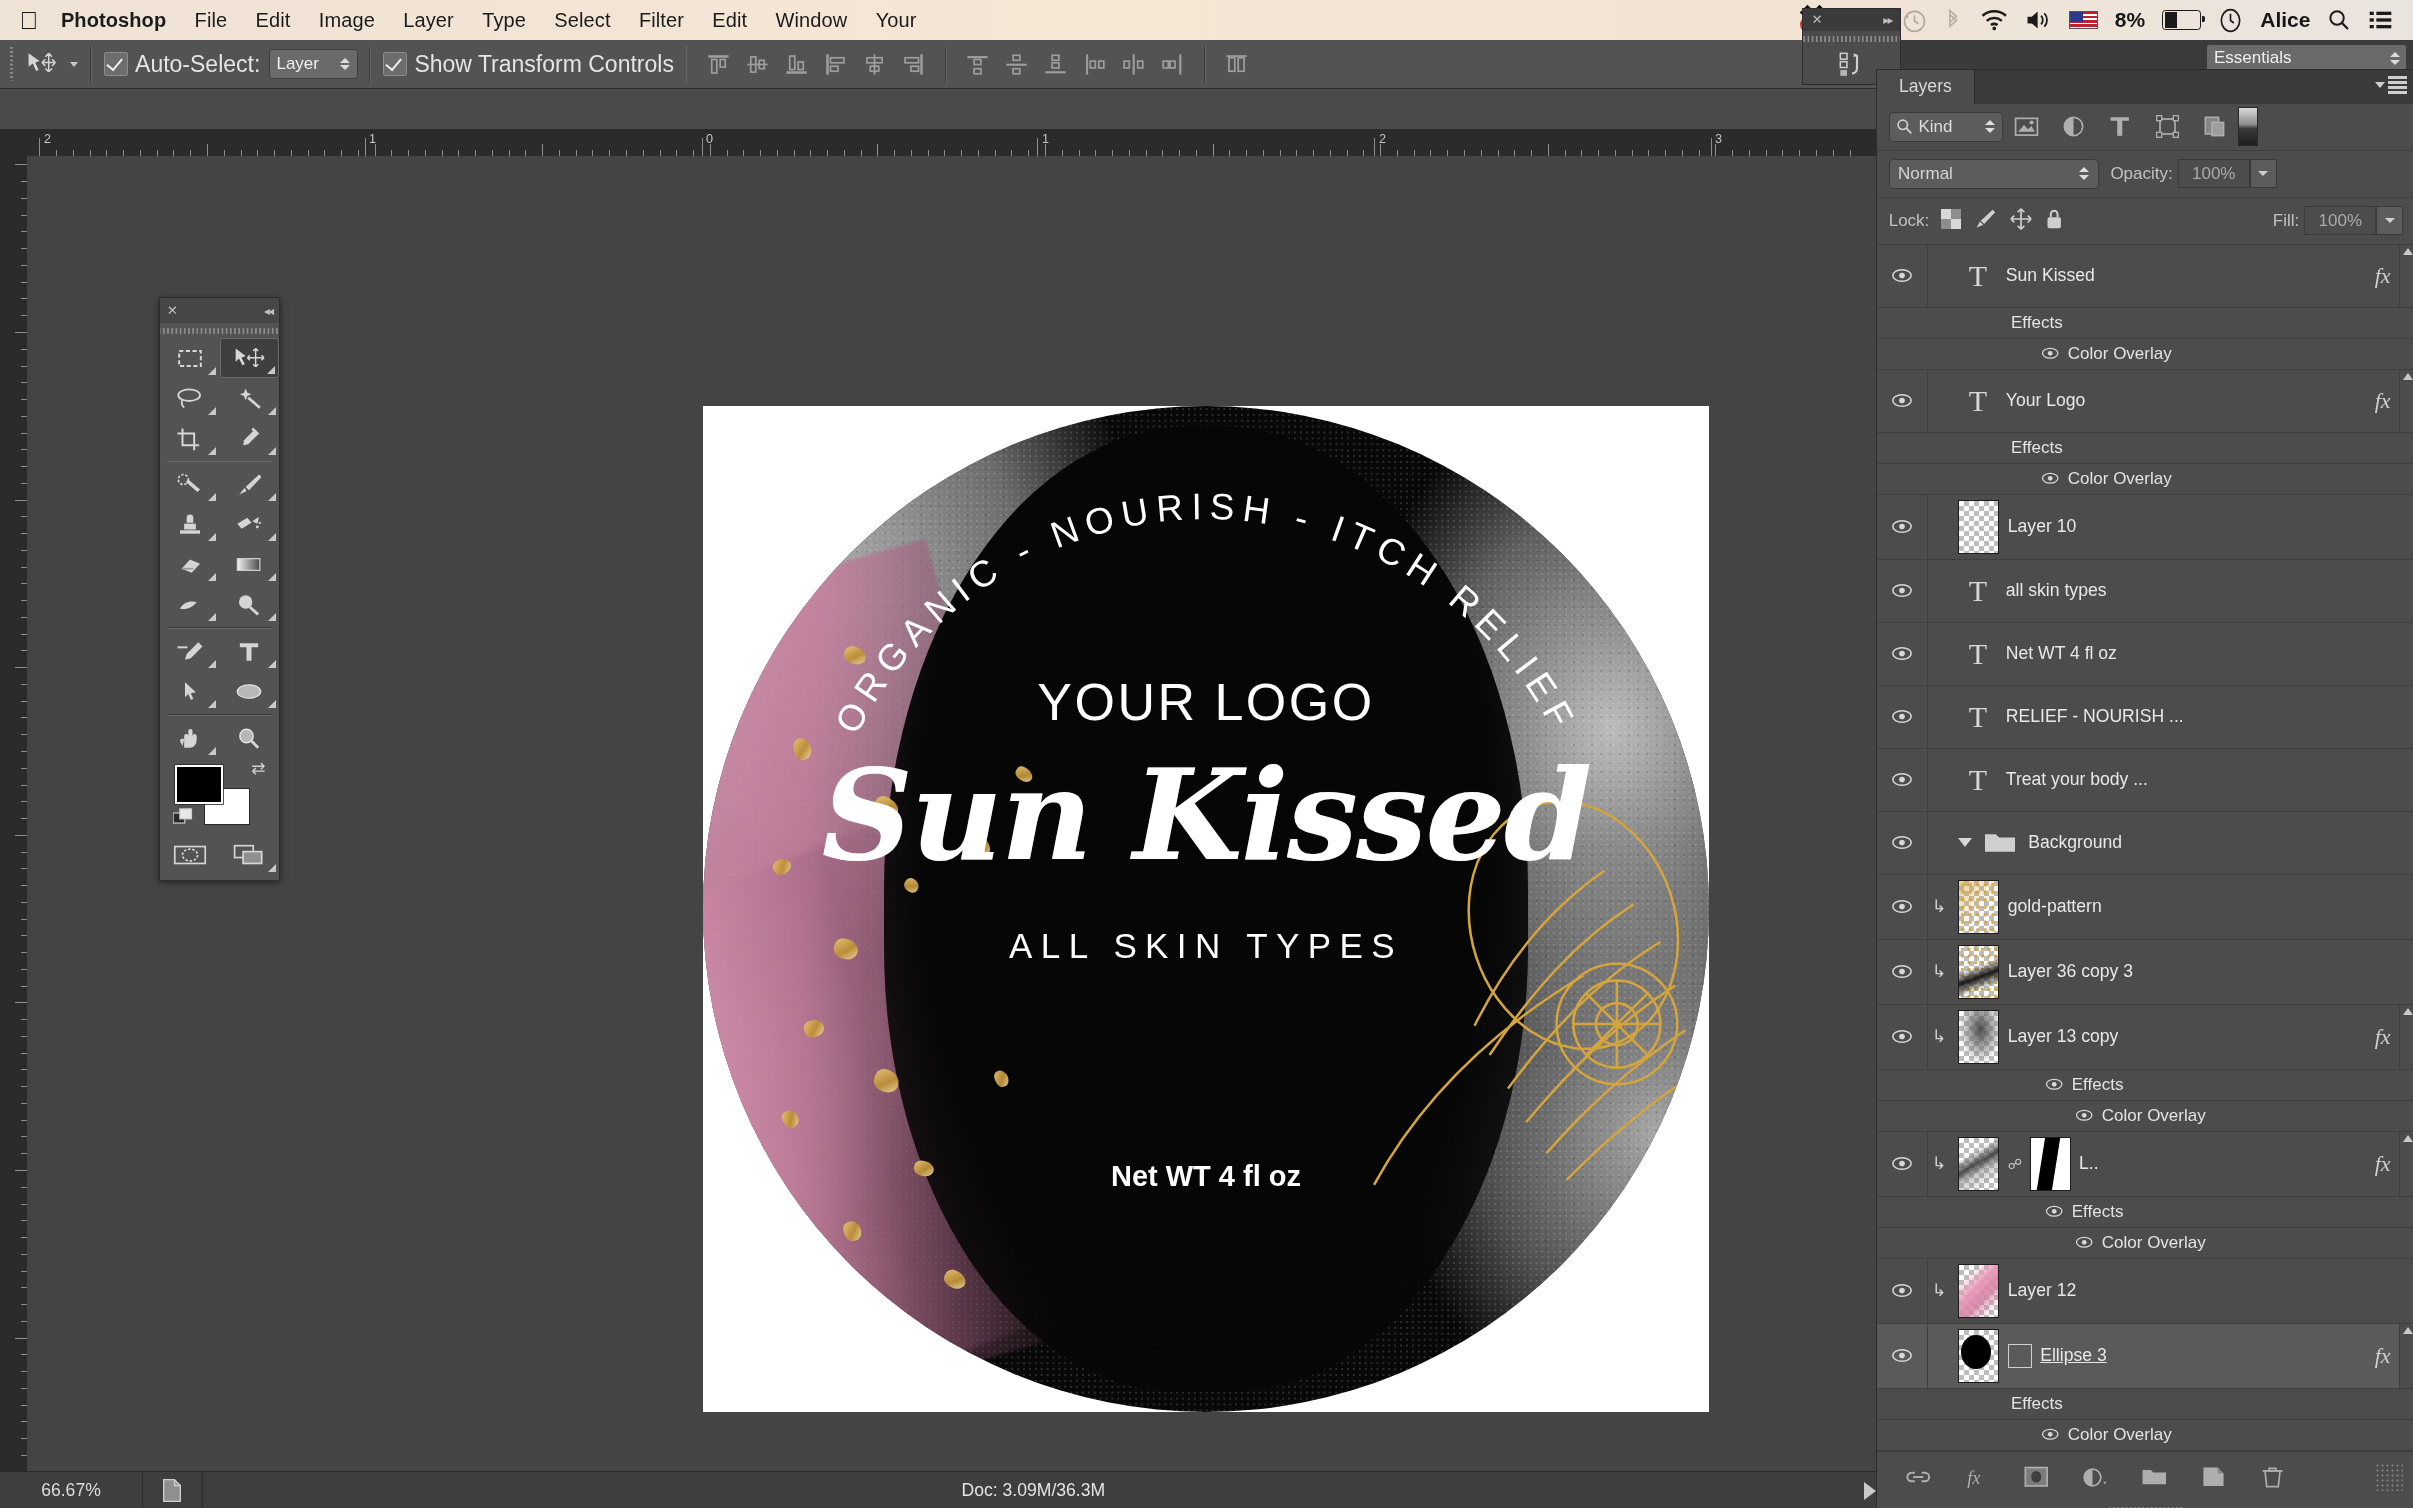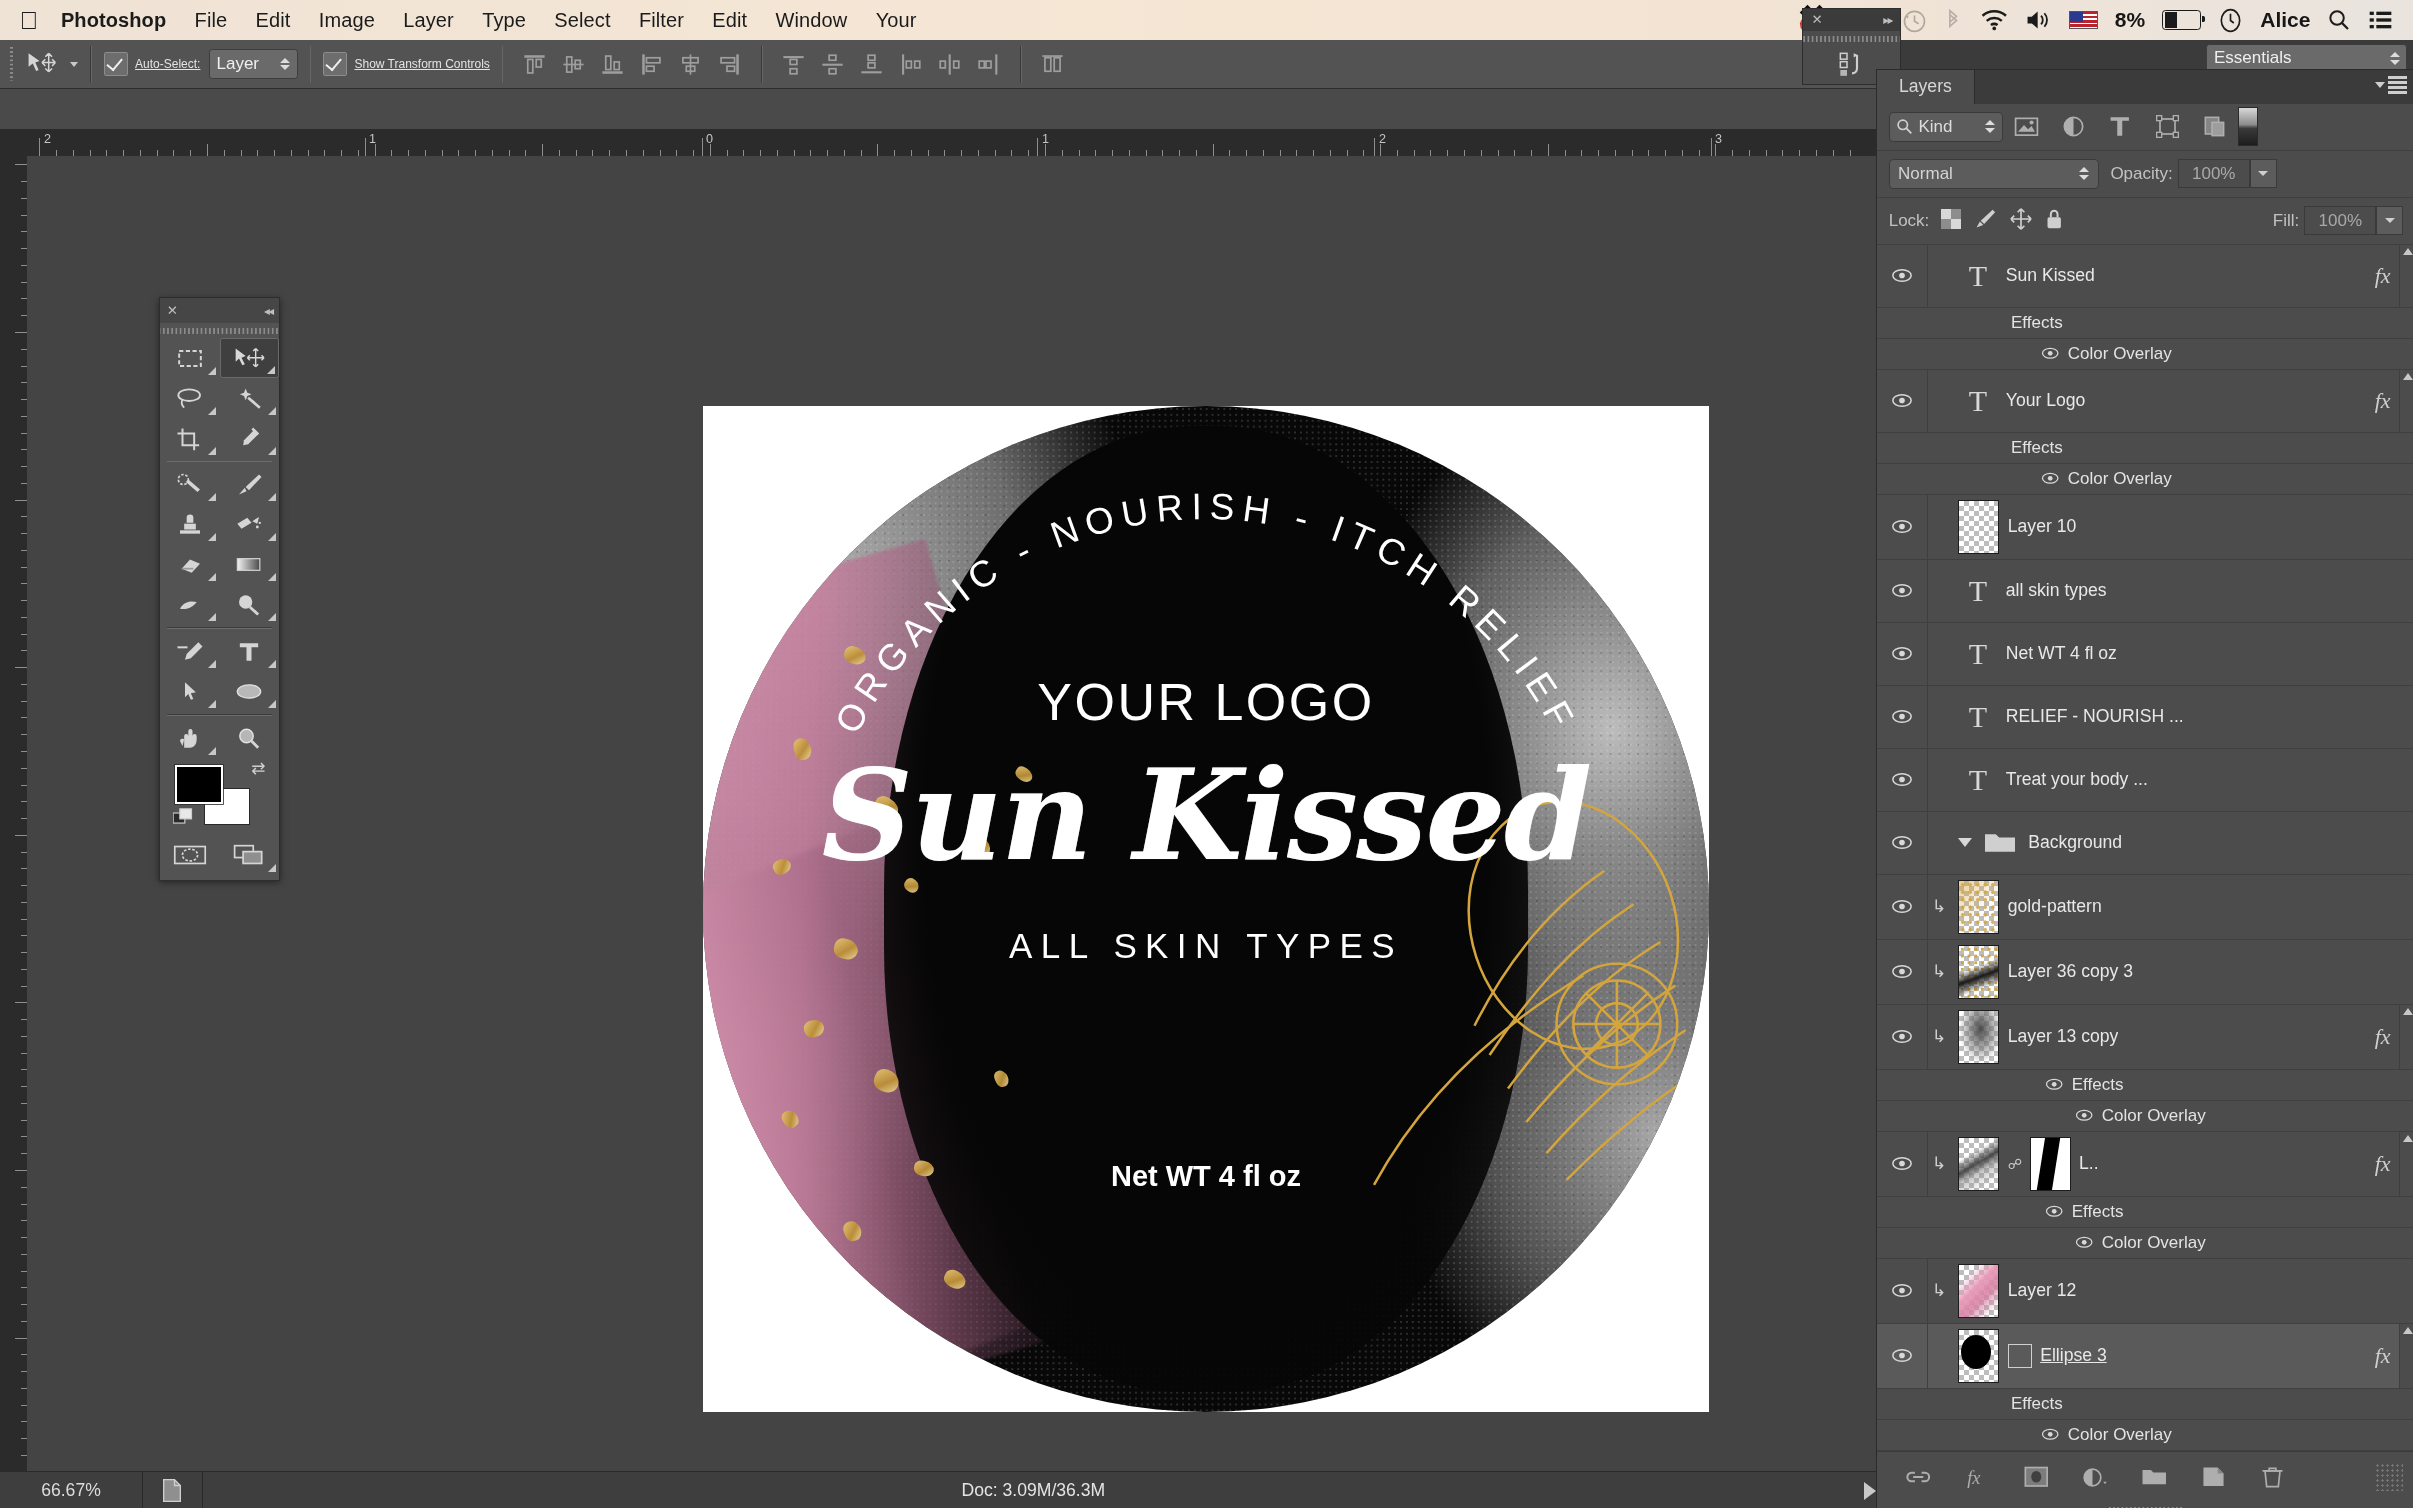--- a/index.html
+++ b/index.html
@@ -40,21 +40,21 @@
   
   .optbar{position:absolute;left:0;top:40px;width:2413px;height:49px;background:#535353;
     border-bottom:0.8px solid #2e2e2e;display:flex;align-items:center;box-sizing:border-box;padding-left:6.7px;}
   .grip{width:11.7px;height:34px;background-image:repeating-linear-gradient(180deg,#8e8e8e 0 1.7px,transparent 1.7px 4.2px);
     background-size:3.4px 4.2px;background-position:3.4px 0;background-repeat:repeat-y;}
   .sep{width:0.8px;height:37px;background:#3a3a3a;margin:0 11.7px;border-right:0.8px solid #666;}
   .tool-cur{width:47px;height:34px;display:flex;align-items:center;justify-content:center;}
   .caret-sm{width:0;height:0;border-left:4.2px solid transparent;border-right:4.2px solid transparent;border-top:5px solid #c9c9c9;margin-left:5px;}
   .chk{width:22px;height:22px;border:0.8px solid #8d8d8d;background:#6d6d6d;position:relative;border-radius:1.7px;}
   .chk::after{content:"";position:absolute;left:5px;top:1.7px;width:6.7px;height:13.4px;border:solid #f0f0f0;border-width:0 2.5px 2.5px 0;transform:rotate(40deg);}
-  .olabel{font-size:12px;color:#e4e4e4;margin-left:7.5px;text-decoration:underline;}
+  .olabel{font-size:23px;color:#e4e4e4;margin-left:7.5px;}
   .sel-box{margin-left:8.4px;height:30px;min-width:89px;background:#6a6a6a;border:0.8px solid #3d3d3d;border-radius:3.4px;
     display:flex;align-items:center;justify-content:space-between;padding:0 6.7px;box-sizing:border-box;}
   .sel-box span{font-size:17px;color:#efefef;}
   .stepper{display:flex;flex-direction:column;gap:2.5px;margin-left:6.7px;}
   .stepper i{width:0;height:0;border-left:5px solid transparent;border-right:5px solid transparent;}
   .stepper i.u{border-bottom:5.9px solid #dcdcdc;}
   .stepper i.d{border-top:5.9px solid #dcdcdc;}
   .alignbtn{width:39px;height:34px;display:flex;align-items:center;justify-content:center;}
   .alignbtn svg{opacity:.62;}
 

